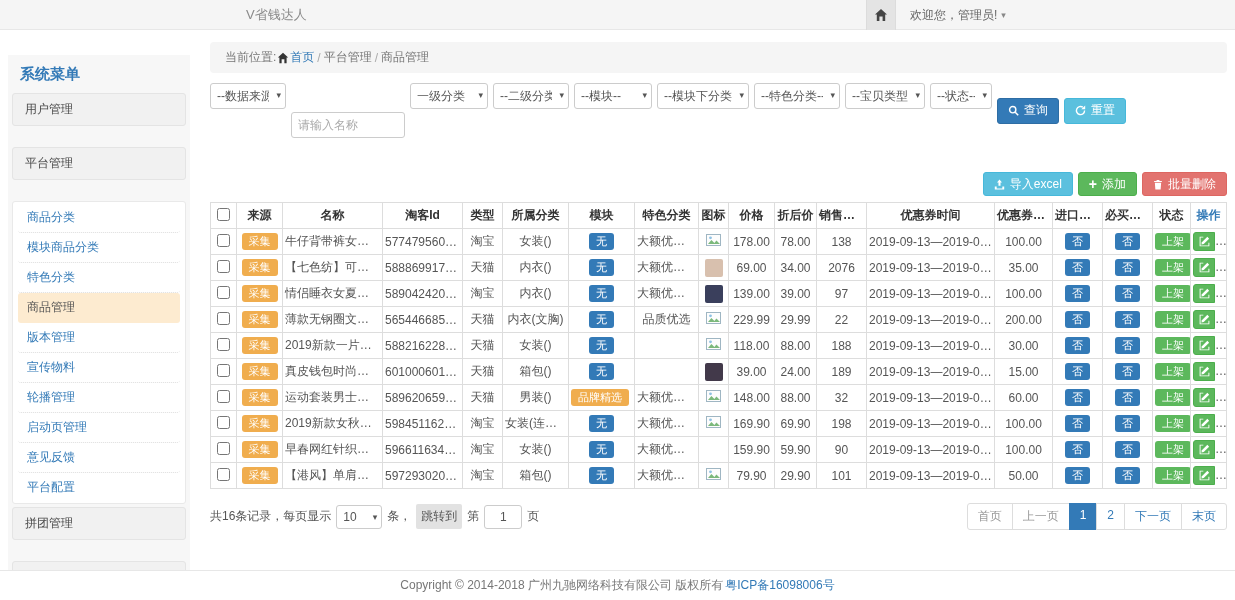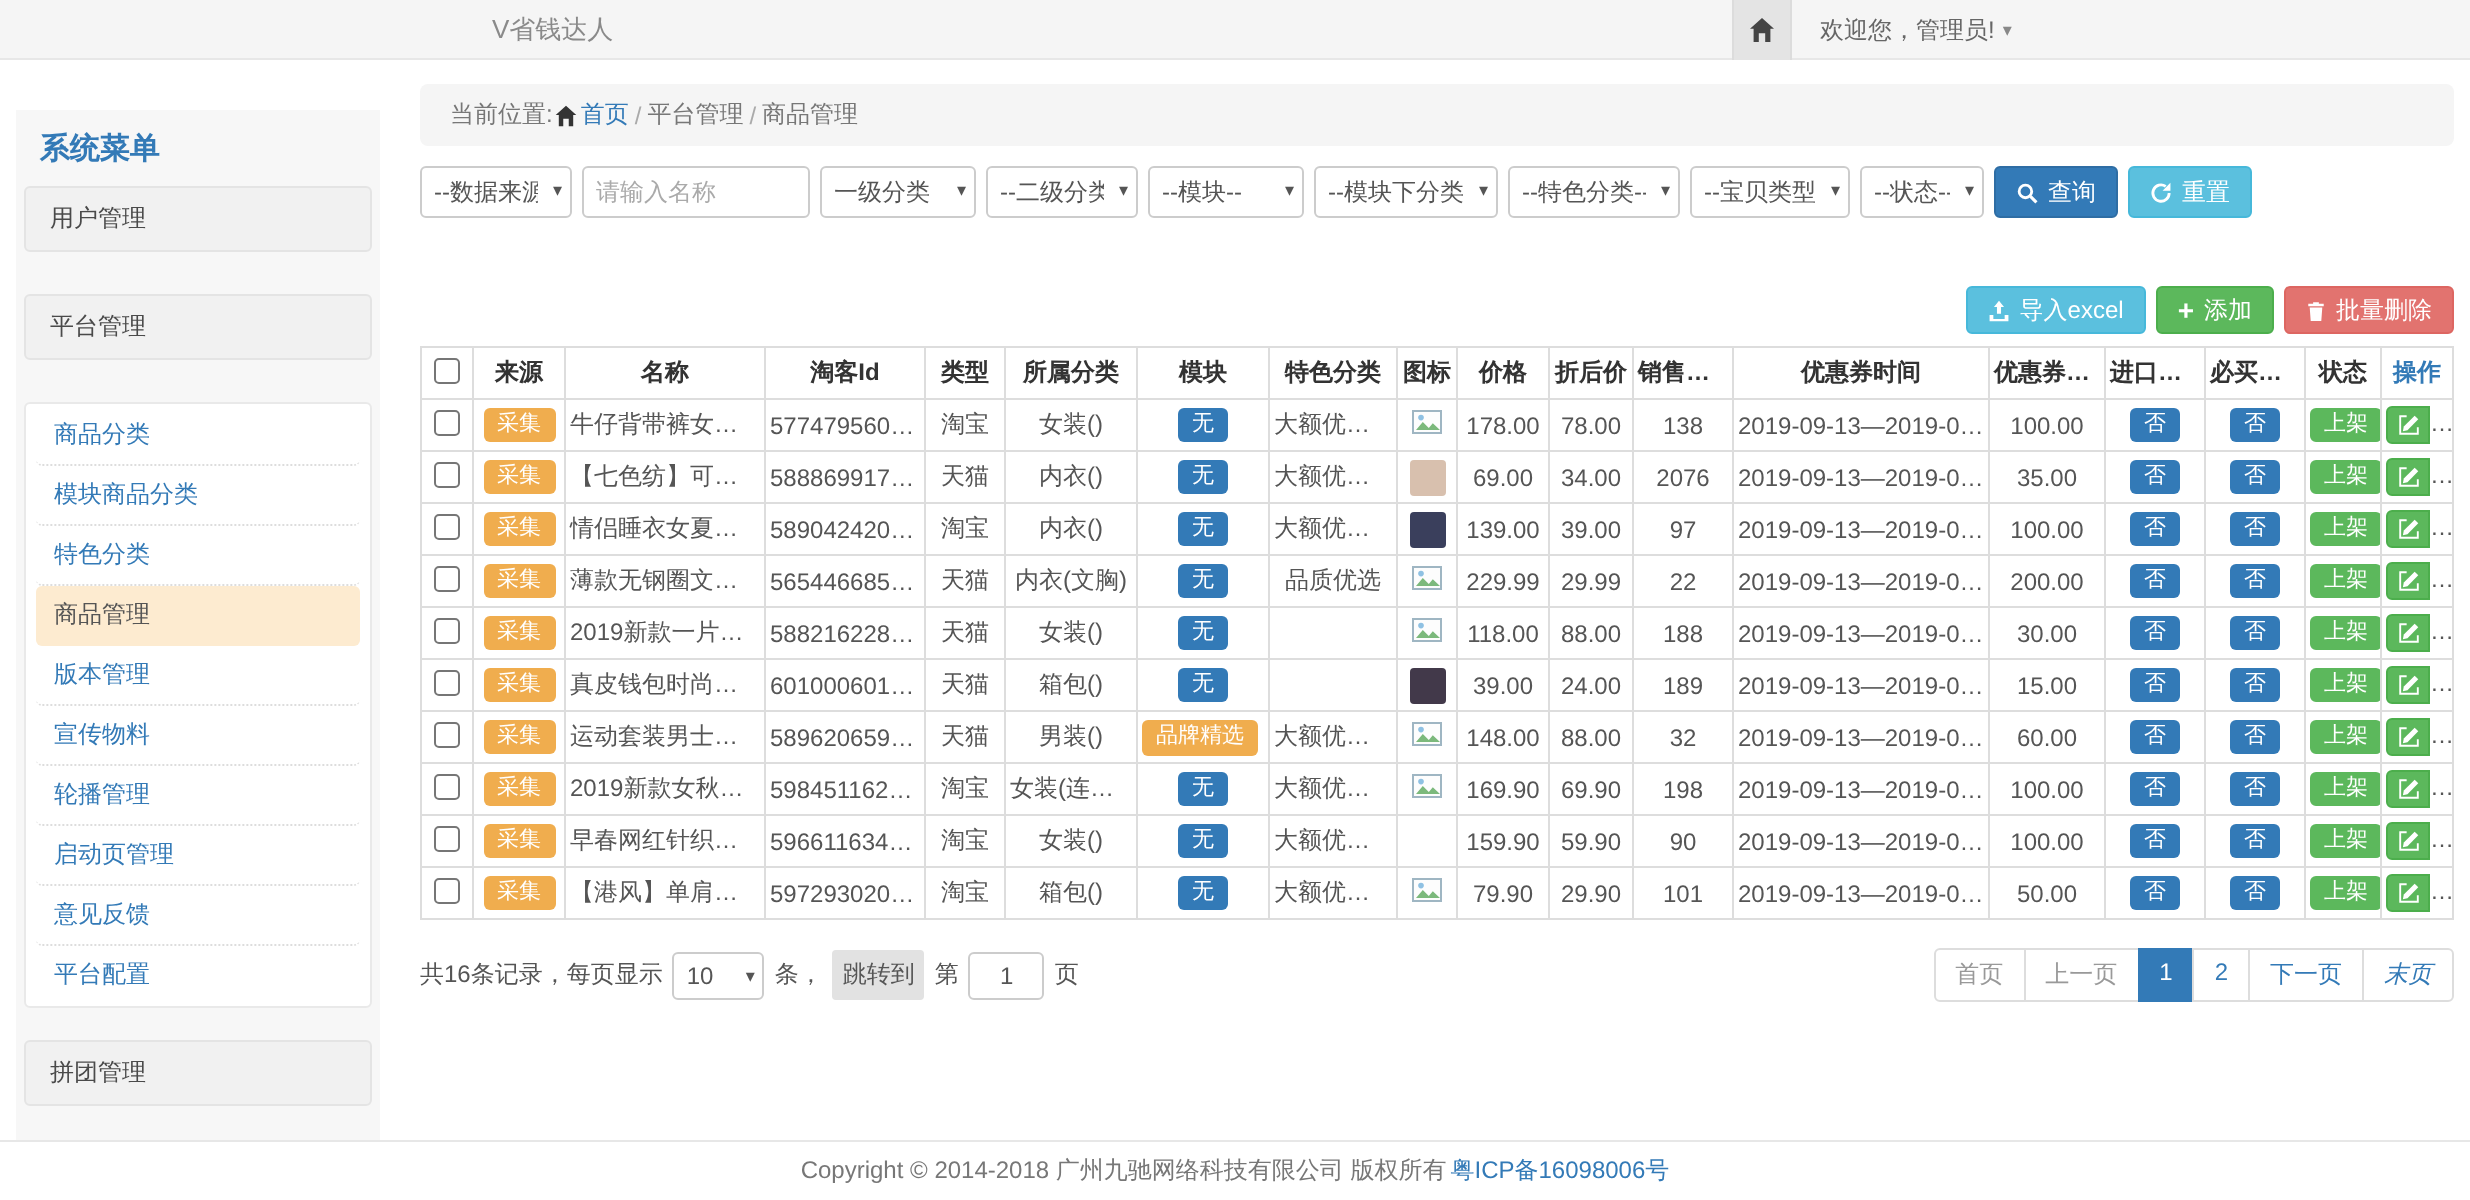--- a/index.html
+++ b/index.html
@@ -14,21 +14,21 @@
   .topbar-right { position:absolute; left:866px; top:0; height:30px; display:flex; align-items:center; }
   .home-btn { width:30px; height:30px; background:#e4e4e4; border-left:1px solid #dcdcdc; border-right:1px solid #dcdcdc;
     display:flex; align-items:center; justify-content:center; cursor:pointer; }
   .welcome { margin-left:14px; color:#666; cursor:pointer; display:flex; align-items:center; gap:4px; }
   .caret-txt { font-size:9px; color:#888; }
   
   .sidebar { position:absolute; left:8px; top:55px; width:182px; bottom:30px; background:#f7f7f7; overflow:hidden; padding:0 4px; }
   .sb-title { color:#337ab7; font-weight:bold; font-size:15px; padding:10px 8px 9px; }
   .sb-group { background:#f1f1f1; border:1px solid #e4e4e4; border-radius:3px; margin-bottom:21px;
     padding:7px 12px; color:#4a4a4a; cursor:pointer; }
-  .sb-subbox { background:#fff; border:1px solid #e9e9e9; border-radius:3px; margin-bottom:16px; padding:1px 5px; }
+  .sb-subbox { background:#fff; border:1px solid #e9e9e9; border-radius:3px; margin-bottom:3px; padding:1px 5px; }
   .sb-subitem { padding:6px 9px; color:#337ab7; border-bottom:1px dotted #ddd; cursor:pointer; border-radius:3px; }
   .sb-subitem:last-child { border-bottom:none; }
   .sb-subitem.active { background:#fdebd0; color:#555; border-bottom:1px solid transparent; }
   
   .main { position:absolute; left:210px; top:42px; right:8px; }
   .breadcrumb { background:#f5f5f5; border-radius:4px; padding:7px 15px; color:#777; display:flex; align-items:center; gap:1px; }
   .breadcrumb .link { color:#337ab7; cursor:pointer; }
   .breadcrumb .sep { color:#aaa; margin:0 2px; }
   
   .filter-row { display:flex; gap:5px; margin-top:10px; align-items:center; }
@@ -67,21 +67,21 @@
   
   .pager-row { display:flex; justify-content:space-between; align-items:center; margin-top:14px; }
   .pager-left { display:flex; align-items:center; gap:5px; color:#555; }
   .pager-left .ctrl { height:24px; }
   .jump-chip { background:#e2e2e2; padding:4px 5px; border-radius:2px; color:#555; cursor:pointer; }
   .page-input { width:38px; height:24px; text-align:center; }
   .pp-sel { width:46px; }
   .pager-btns { display:flex; }
   .pg { border:1px solid #ddd; padding:4px 10px; margin-left:-1px; color:#337ab7; background:#fff; cursor:pointer; }
   .pg:first-child { border-radius:3px 0 0 3px; margin-left:0; }
-  .pg:last-child { border-radius:0 3px 3px 0;font-style:italic; }
+  .pg:last-child { border-radius:0 3px 3px 0; }
   .pg.muted { color:#999; }
   .pg.active { background:#337ab7; border-color:#337ab7; color:#fff; }
   
   .footerbar { position:absolute; left:0; right:0; bottom:0; height:30px; background:#fff; border-top:1px solid #e7e7e7;
     display:flex; align-items:center; justify-content:center; color:#777; gap:2px; }
   .footerbar .link { color:#337ab7; cursor:pointer; }
 </style>
 </head>
 <body>
 
@@ -136,21 +136,21 @@
     <span class="sep">/</span>
     <span>商品管理</span>
   </div>
 
   <div class="filter-row">
     <span style="display:flex;gap:5px;">
         <span class="sel" style="width: 76px;">
     <select class="ctrl"><option>--数据来源--</option></select>
     <span class="caret">▾</span>
   </span>
-        <input class="ctrl" placeholder="请输入名称" style="width: 114px;">
+        <input class="ctrl" placeholder="请输入名称" style="width: 114px; margin-top: 29px;">
         <span class="sel" style="width: 78px;">
     <select class="ctrl"><option>一级分类</option></select>
     <span class="caret">▾</span>
   </span>
         <span class="sel" style="width: 76px;">
     <select class="ctrl"><option>--二级分类--</option></select>
     <span class="caret">▾</span>
   </span>
         <span class="sel" style="width: 78px;">
     <select class="ctrl"><option>--模块--</option></select>

